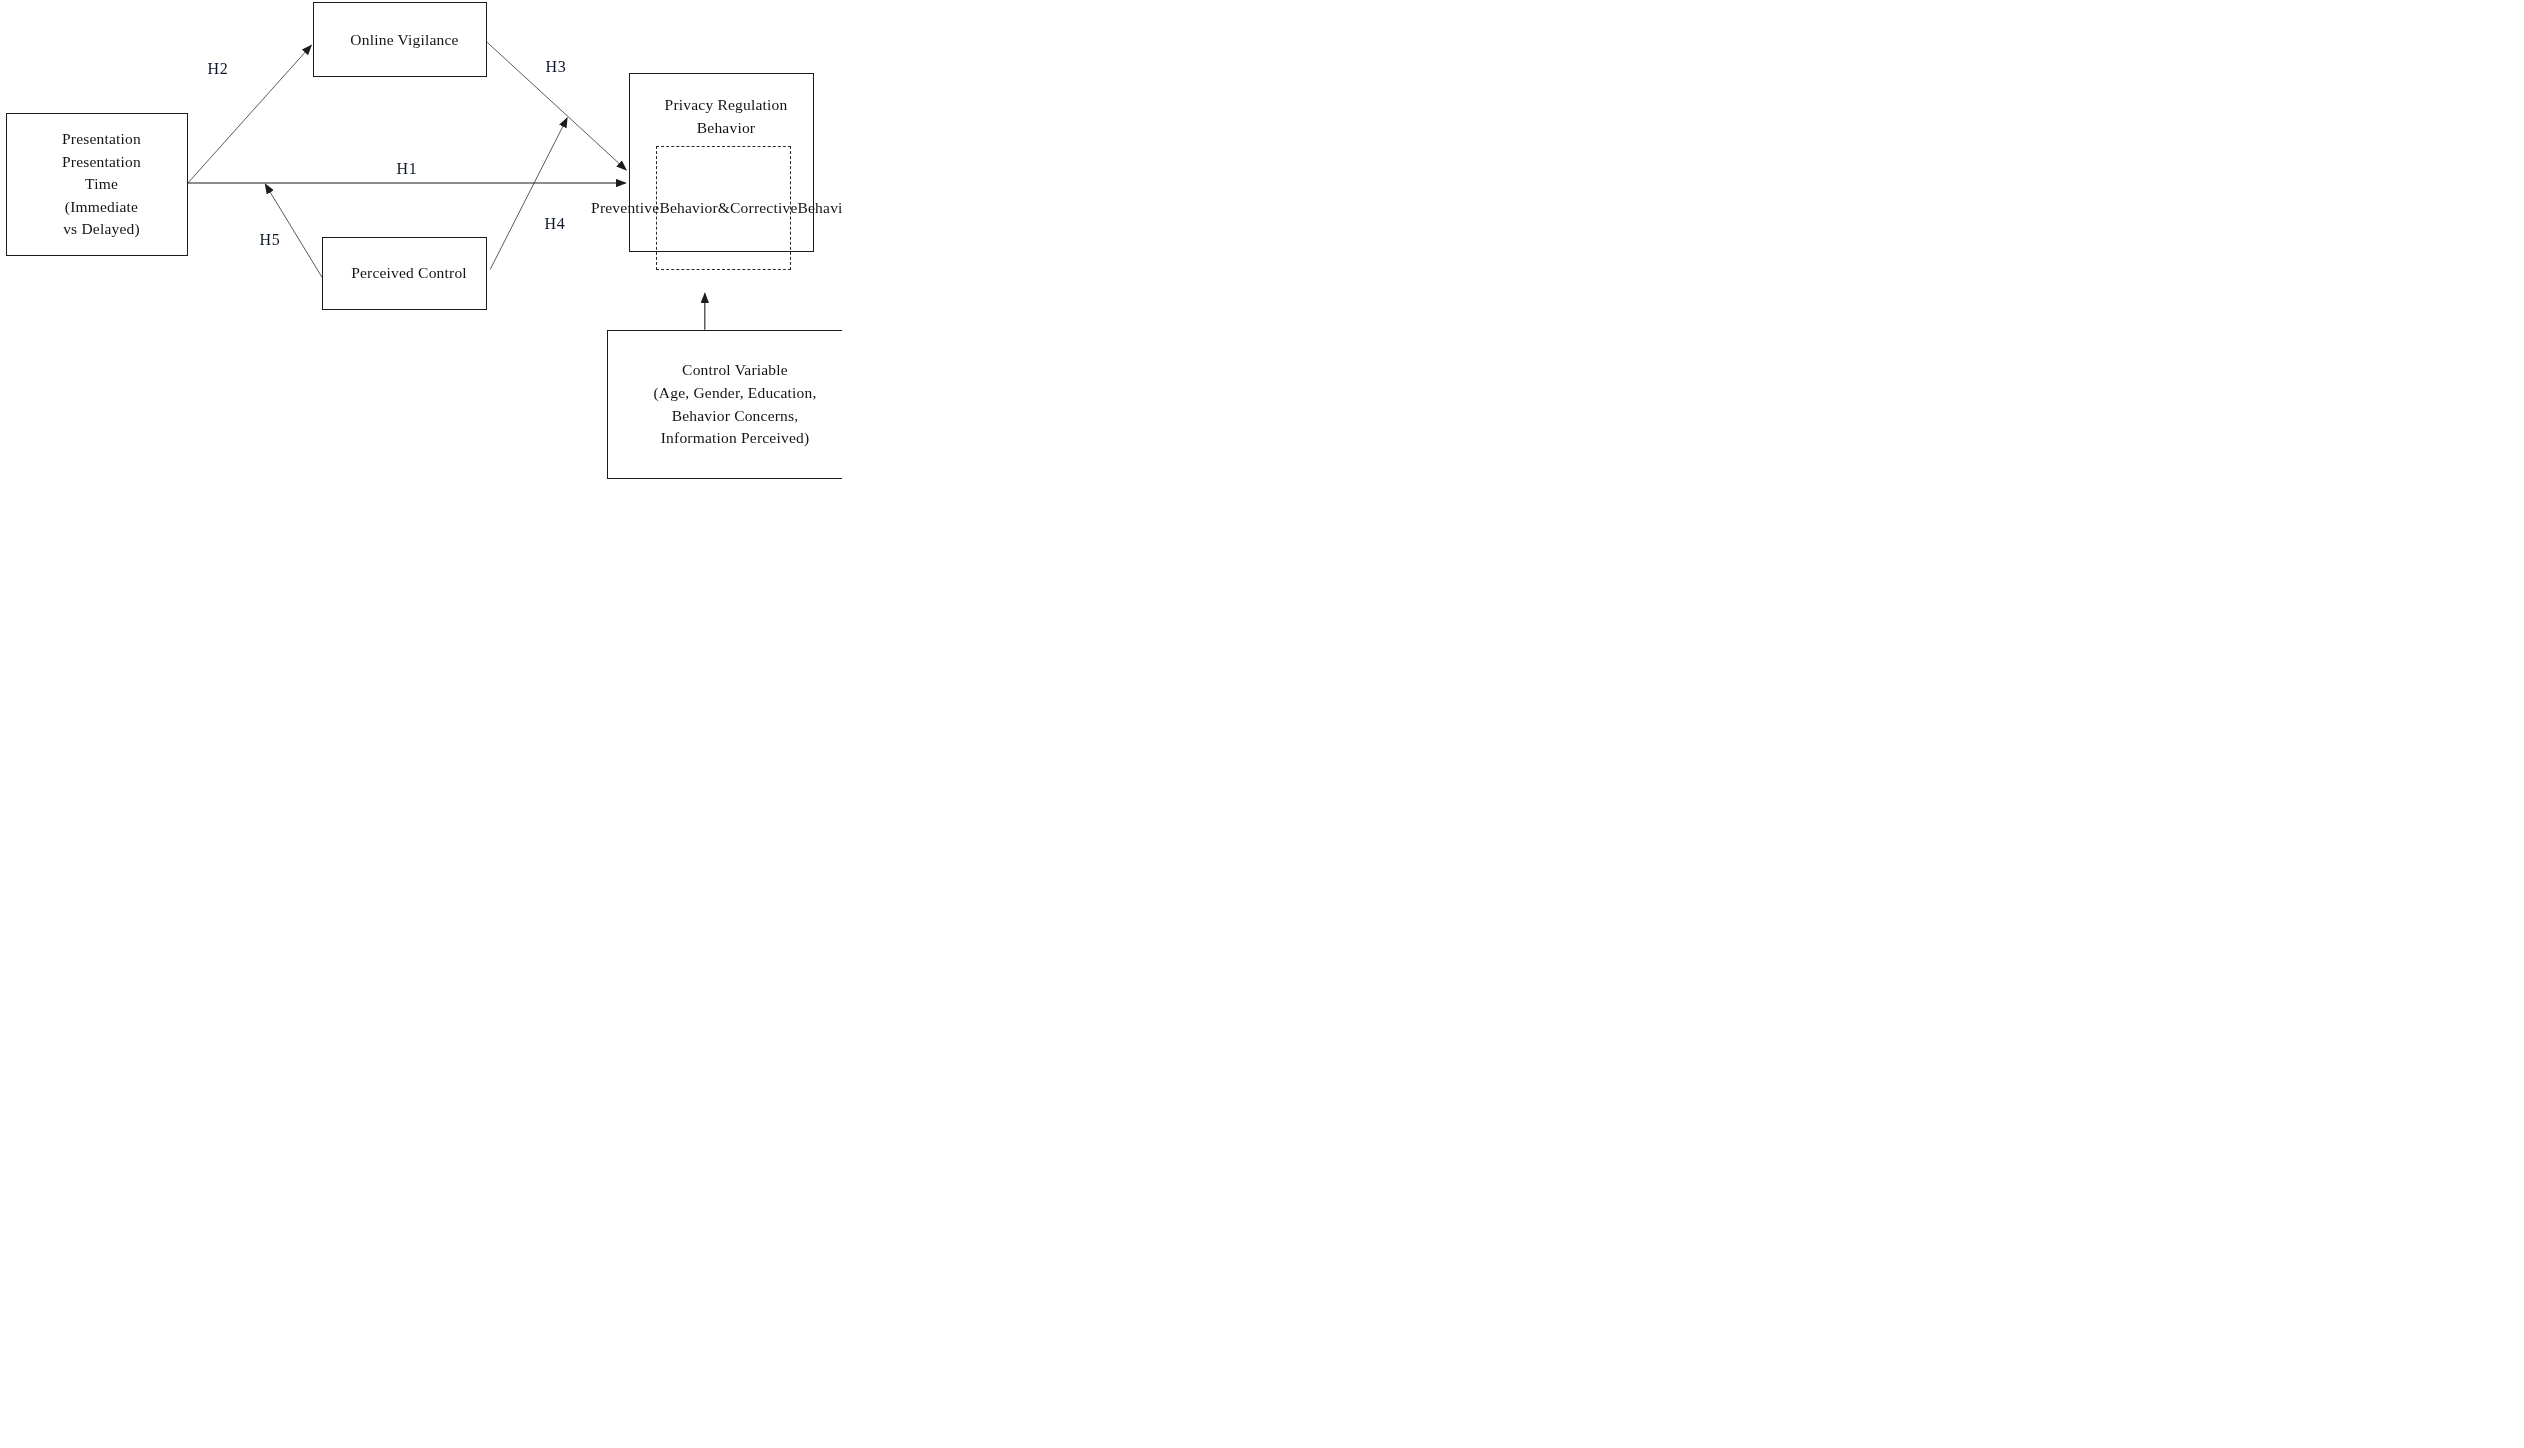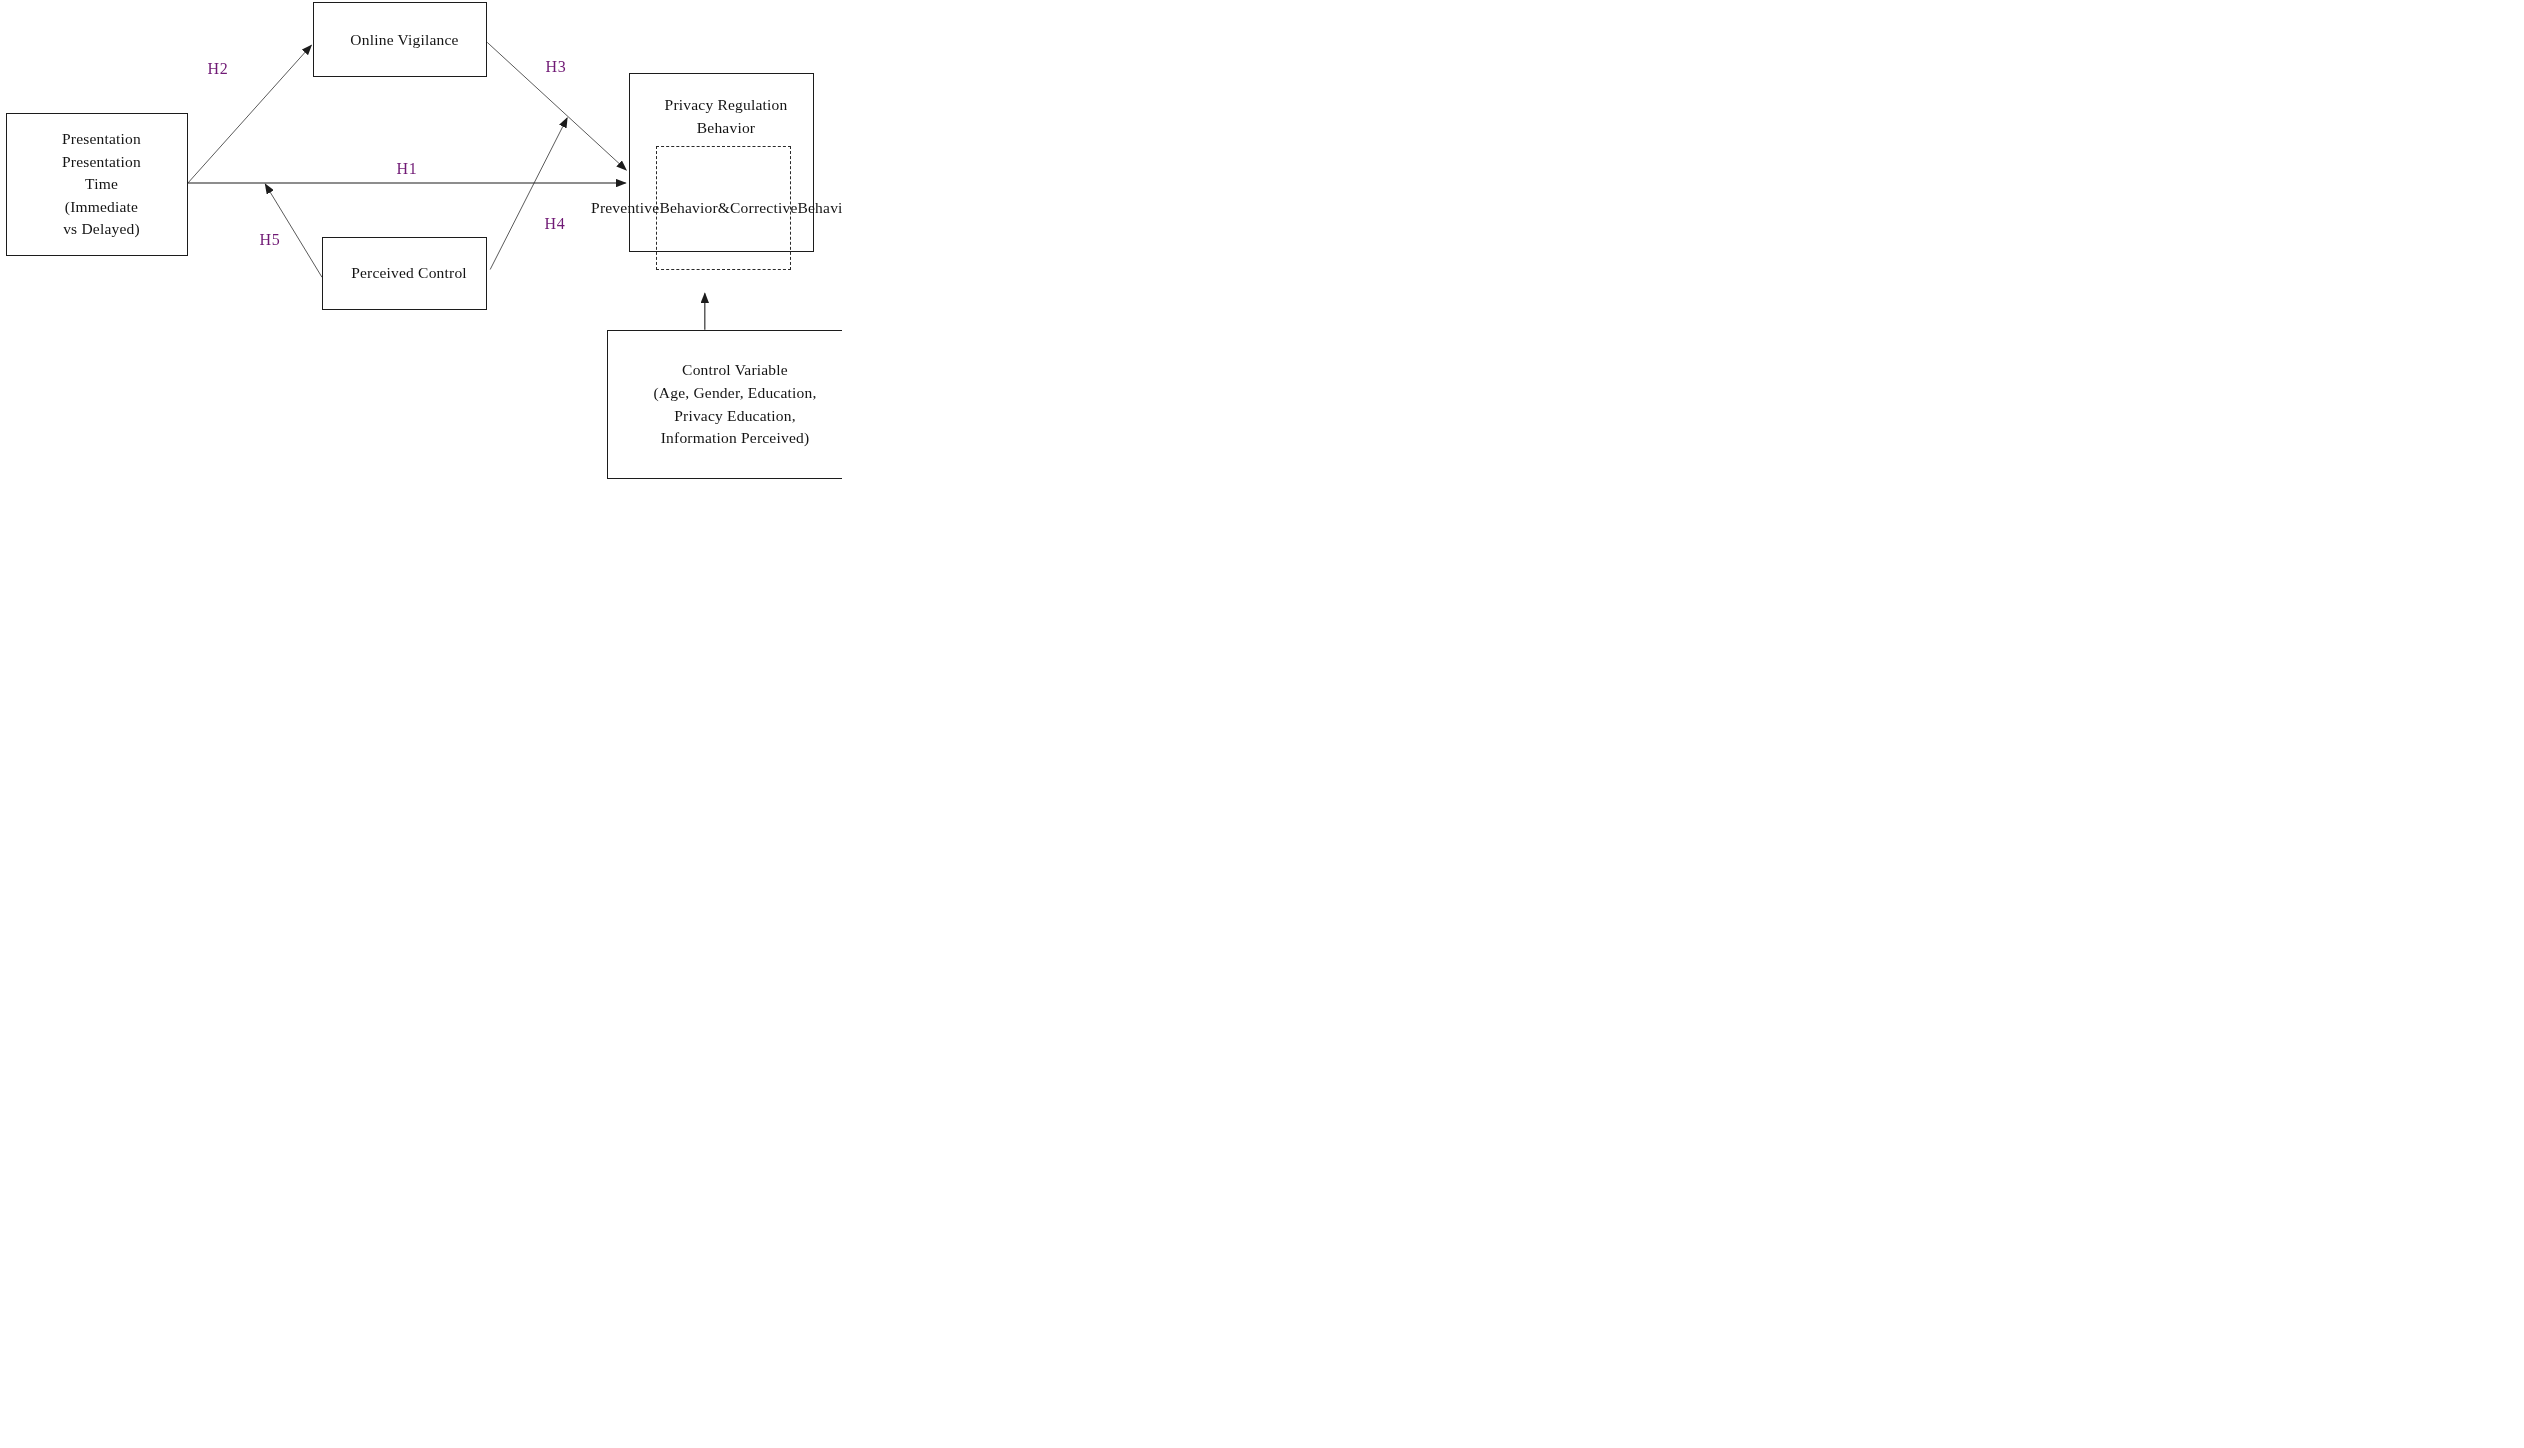--- a/index.html
+++ b/index.html
@@ -56,21 +56,21 @@
     justify-content: center;
     text-align: center;
   }
   #dashed-box .line { font-size: 15.5px; line-height: 22px; }
 
   .hlabel {
     position: absolute;
     transform: translate(-50%, -50%);
     font-size: 16px;
     letter-spacing: 0.6px;
-    color: #701a75;
+    color: #0f172a;
     white-space: nowrap;
   }
   #arrow-layer {
     position: absolute;
     left: 0; top: 0;
     width: 842px;
     height: 483px;
   }
 </style>
 </head>
@@ -122,21 +122,21 @@
       <span class="line">Behavior</span>
       <span class="line">&amp;</span>
       <span class="line">Corrective</span>
       <span class="line">Behavior</span>
     </div>
   </div>
 
   <div class="node" id="cv-box">
     <span class="line">Control Variable</span>
     <span class="line">(Age, Gender, Education,</span>
-    <span class="line">Privacy Education,</span>
+    <span class="line">Behavior Concerns,</span>
     <span class="line">Information Perceived)</span>
   </div>
 
   <span class="hlabel" style="left:218px;  top:69px;">H2</span>
   <span class="hlabel" style="left:407px;  top:169px;">H1</span>
   <span class="hlabel" style="left:556px;  top:67px;">H3</span>
   <span class="hlabel" style="left:555px;  top:224px;">H4</span>
   <span class="hlabel" style="left:270px;  top:240px;">H5</span>
 
 </div>

